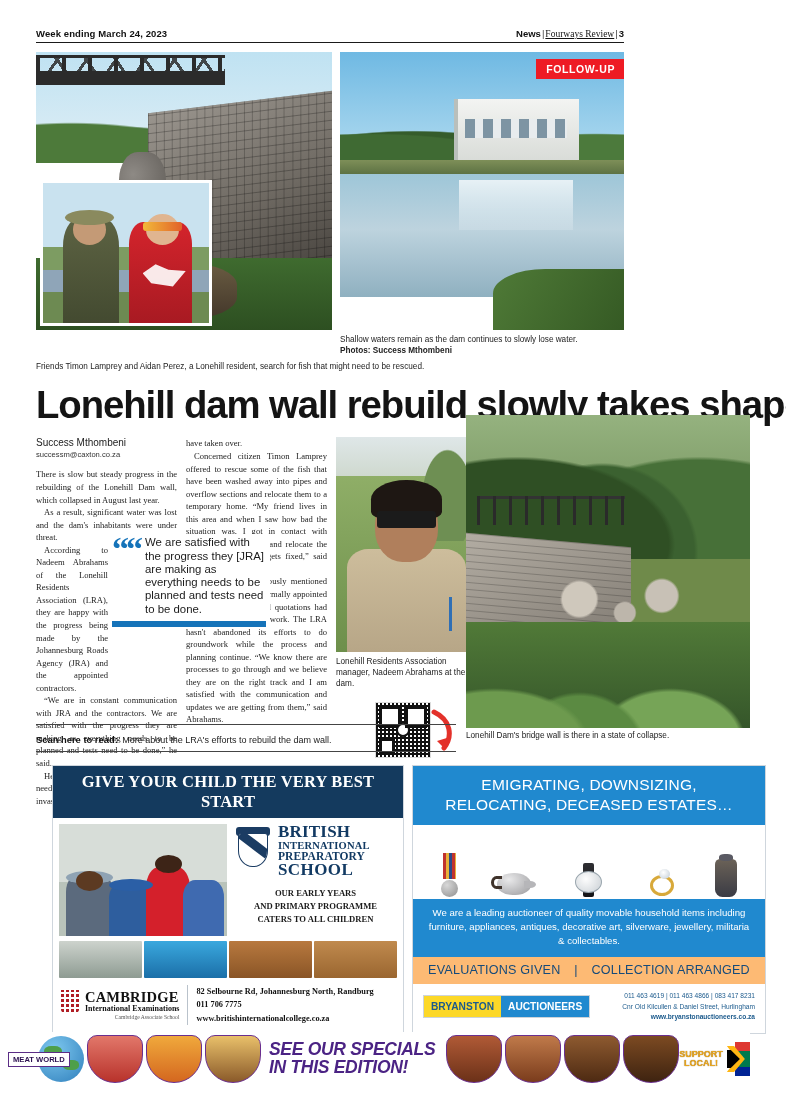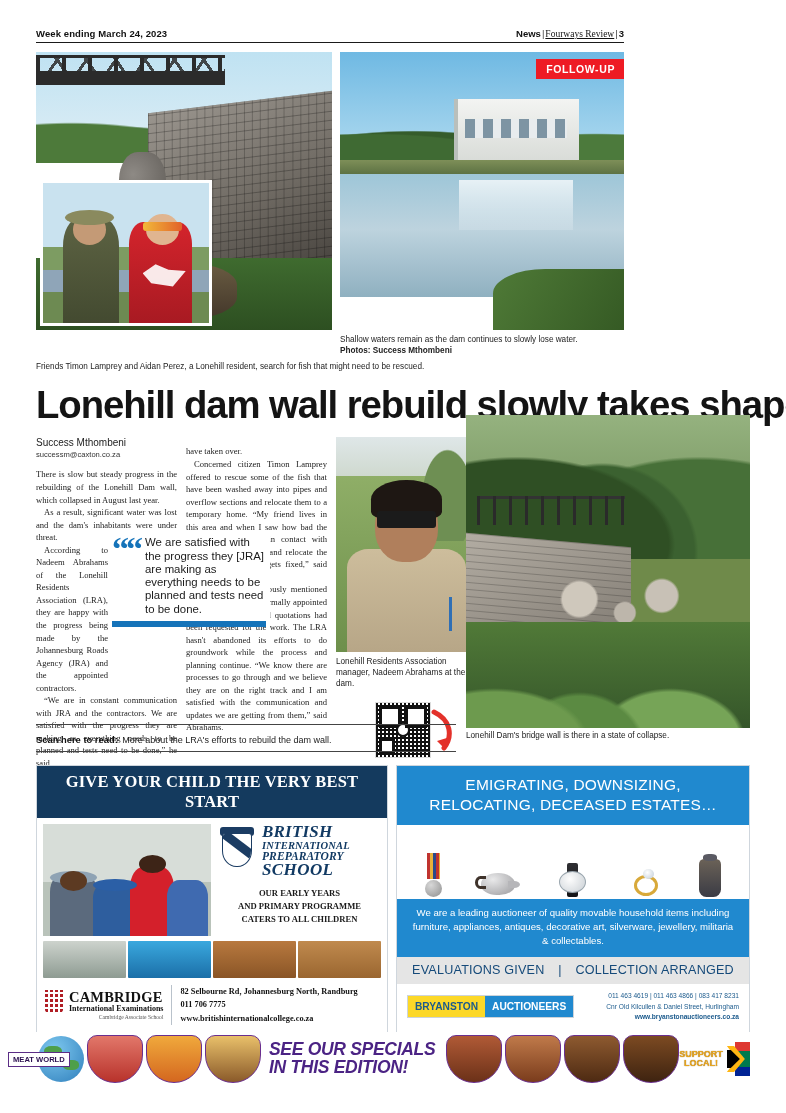--- a/index.html
+++ b/index.html
@@ -245,21 +245,21 @@
   .pd-fg { position:absolute; left:0; right:0; bottom:0; height:34%;
     background: linear-gradient(#517a38,#35562a); }
   .pd-weeds { position:absolute; left:0; right:0; bottom:0; height:42%;
     background:
       radial-gradient(ellipse at 10% 110%, #6d9a4e 0 24%, transparent 26%),
       radial-gradient(ellipse at 40% 120%, #5b8a42 0 26%, transparent 28%),
       radial-gradient(ellipse at 72% 110%, #76a457 0 24%, transparent 26%); }
   .cap-dam { position:absolute; left:466px; top:731px; width:290px; font-size:8.2px; color:#222; }
 
   
-  .ads { position:absolute; left:36px; top:765px; width:714px; display:flex; gap:8px; }
+  .ads { position:absolute; left:52px; top:765px; width:714px; display:flex; gap:8px; }
 
   .ad-school { width: 352px; border:1px solid #cfd6dd; background:#fff; }
   .ad-school-head {
     background:#143a5e; color:#fff; text-align:center;
     font-family:"Liberation Serif", serif; font-weight:bold;
     font-size:16.5px; letter-spacing:.2px; padding:6px 4px 6px;
   }
   .ad-school-body { display:flex; padding:6px 6px 0; gap:7px; }
   .school-photo { width:168px; height:112px; overflow:hidden; position:relative;
     background:linear-gradient(#cfd7d2,#9fb2a4); }
@@ -268,21 +268,21 @@
   .sp-k1 { left:4%;  width:28%; height:56%; background:#5b6a7d; }
   .sp-k2 { left:30%; width:26%; height:48%; background:#2e5e9e; }
   .sp-k3 { left:52%; width:26%; height:62%; background:#d4202b; }
   .sp-k4 { left:74%; width:24%; height:50%; background:#3f6ab0; }
   .sp-hat1 { position:absolute; left:4%; bottom:46%; width:28%; height:12%; background:#8fa3b4; border-radius:50%; }
   .sp-hat2 { position:absolute; left:30%; bottom:40%; width:26%; height:11%; background:#2b5fa6; border-radius:50%; }
   .sp-head1 { position:absolute; left:10%; bottom:40%; width:16%; height:18%; background:#5c3a22; border-radius:50%; }
   .sp-head3 { position:absolute; left:57%; bottom:56%; width:16%; height:16%; background:#3d2417; border-radius:50%; }
 
   .school-right { flex:1; }
-  .crest-row { display:flex; align-items:center; gap:6px;font-style:italic; }
+  .crest-row { display:flex; align-items:center; gap:6px; }
   .crest { width:38px; height:44px; position:relative; flex:0 0 auto; }
   .crest-shield { position:absolute; left:4px; top:4px; width:30px; height:34px;
     background:#fff; border:1.6px solid #1b3c63; border-radius:3px 3px 48% 48%;
     overflow:hidden; }
   .crest-band { position:absolute; left:-8px; top:6px; width:46px; height:9px;
     background:#1b3c63; transform:rotate(37deg); }
   .crest-top { position:absolute; left:2px; top:-2px; width:34px; height:9px;
     background:#1b3c63; border-radius:3px; }
   .school-name { font-family:"Liberation Serif", serif; font-weight:bold; color:#123a63; line-height:.98; }
   .sn1 { font-size:17px; letter-spacing:.2px; }
@@ -344,21 +344,21 @@
     background:radial-gradient(circle at 40% 35%, #ffffff, #bfcbd6); border-radius:50%; }
   .vase { width:22px; height:38px; margin:0 auto;
     background:linear-gradient(#6b6257,#3a3b44);
     border-radius:22% 22% 34% 34% / 14% 14% 20% 20%;
     position:relative; }
   .vase::before { content:''; position:absolute; left:4px; top:-5px; width:14px; height:7px;
     background:#5a5a63; border-radius:40%; }
 
   .auc-blurb { background:#2089cf; color:#fff; text-align:center;
     font-size:9.6px; line-height:1.5; padding:7px 14px 8px; }
-  .auc-yellow { background:#e5e5e5; color:#154a7a; text-align:center;
+  .auc-yellow { background:#fdba74; color:#154a7a; text-align:center;
     font-size:12.6px; letter-spacing:.2px; padding:6px 4px 7px; }
   .auc-foot { display:flex; align-items:center; gap:10px; padding:7px 10px 8px; }
   .logo-bry { display:flex; border:1px solid #cdd4da; }
   .logo-bry span { display:block; padding:5px 7px; font-size:10.2px; font-weight:bold; }
   .bry-y { background:#fcd828; color:#1b5a8c; }
   .bry-b { background:#2089cf; color:#fff; }
   .auc-contact { font-size:6.6px; line-height:1.62; color:#1b5a8c; text-align:right; flex:1; }
   .auc-contact .web { font-weight:bold; }
 
   
@@ -473,21 +473,21 @@
       <div class="body-text">
         <p class="noindent">There is slow but steady progress in the rebuilding of the Lonehill Dam wall, which collapsed in August last year.</p>
         <p>As a result, significant water was lost and the dam's inhabitants were under threat.</p>
         <p style="width:72px">According to Nadeem Abrahams of the Lonehill Residents Association (LRA), they are happy with the progress being made by the Johannesburg Roads Agency (JRA) and the appointed contractors.</p>
         <p>“We are in constant communication with JRA and the contractors. We are satisfied with the progress they are making as everything needs to be planned and tests need to be done,” he said.</p>
         <p>He added that the association now needs to reclaim the dam from all the invasive species that</p>
       </div>
     </div>
 
     <div class="col col2">
-      <div class="body-text" style="margin-top:8px">
+      <div class="body-text" style="margin-top:0">
         <p class="noindent">have taken over.</p>
         <p>Concerned citizen Timon Lamprey offered to rescue some of the fish that have been washed away into pipes and overflow sections and relocate them to a temporary home. “My friend lives in this area and when I saw how bad the situation was, I got in contact with Nadeem to help catch and relocate the fish until their home gets fixed,” said Lamprey.</p>
         <p>Abrahams had previously mentioned that contractors were formally appointed in November 2022 and quotations had been requested for the work. The LRA hasn't abandoned its efforts to do groundwork while the process and planning continue. “We know there are processes to go through and we believe they are on the right track and I am satisfied with the communication and updates we are getting from them,” said Abrahams.</p>
       </div>
     </div>
 
     <div class="pullquote">
       <div class="pq-inner">
         <div class="pq-mark">““</div>
         <div class="pq-text">We are satisfied with the progress they [JRA] are making as everything needs to be planned and tests need to be done.</div>

